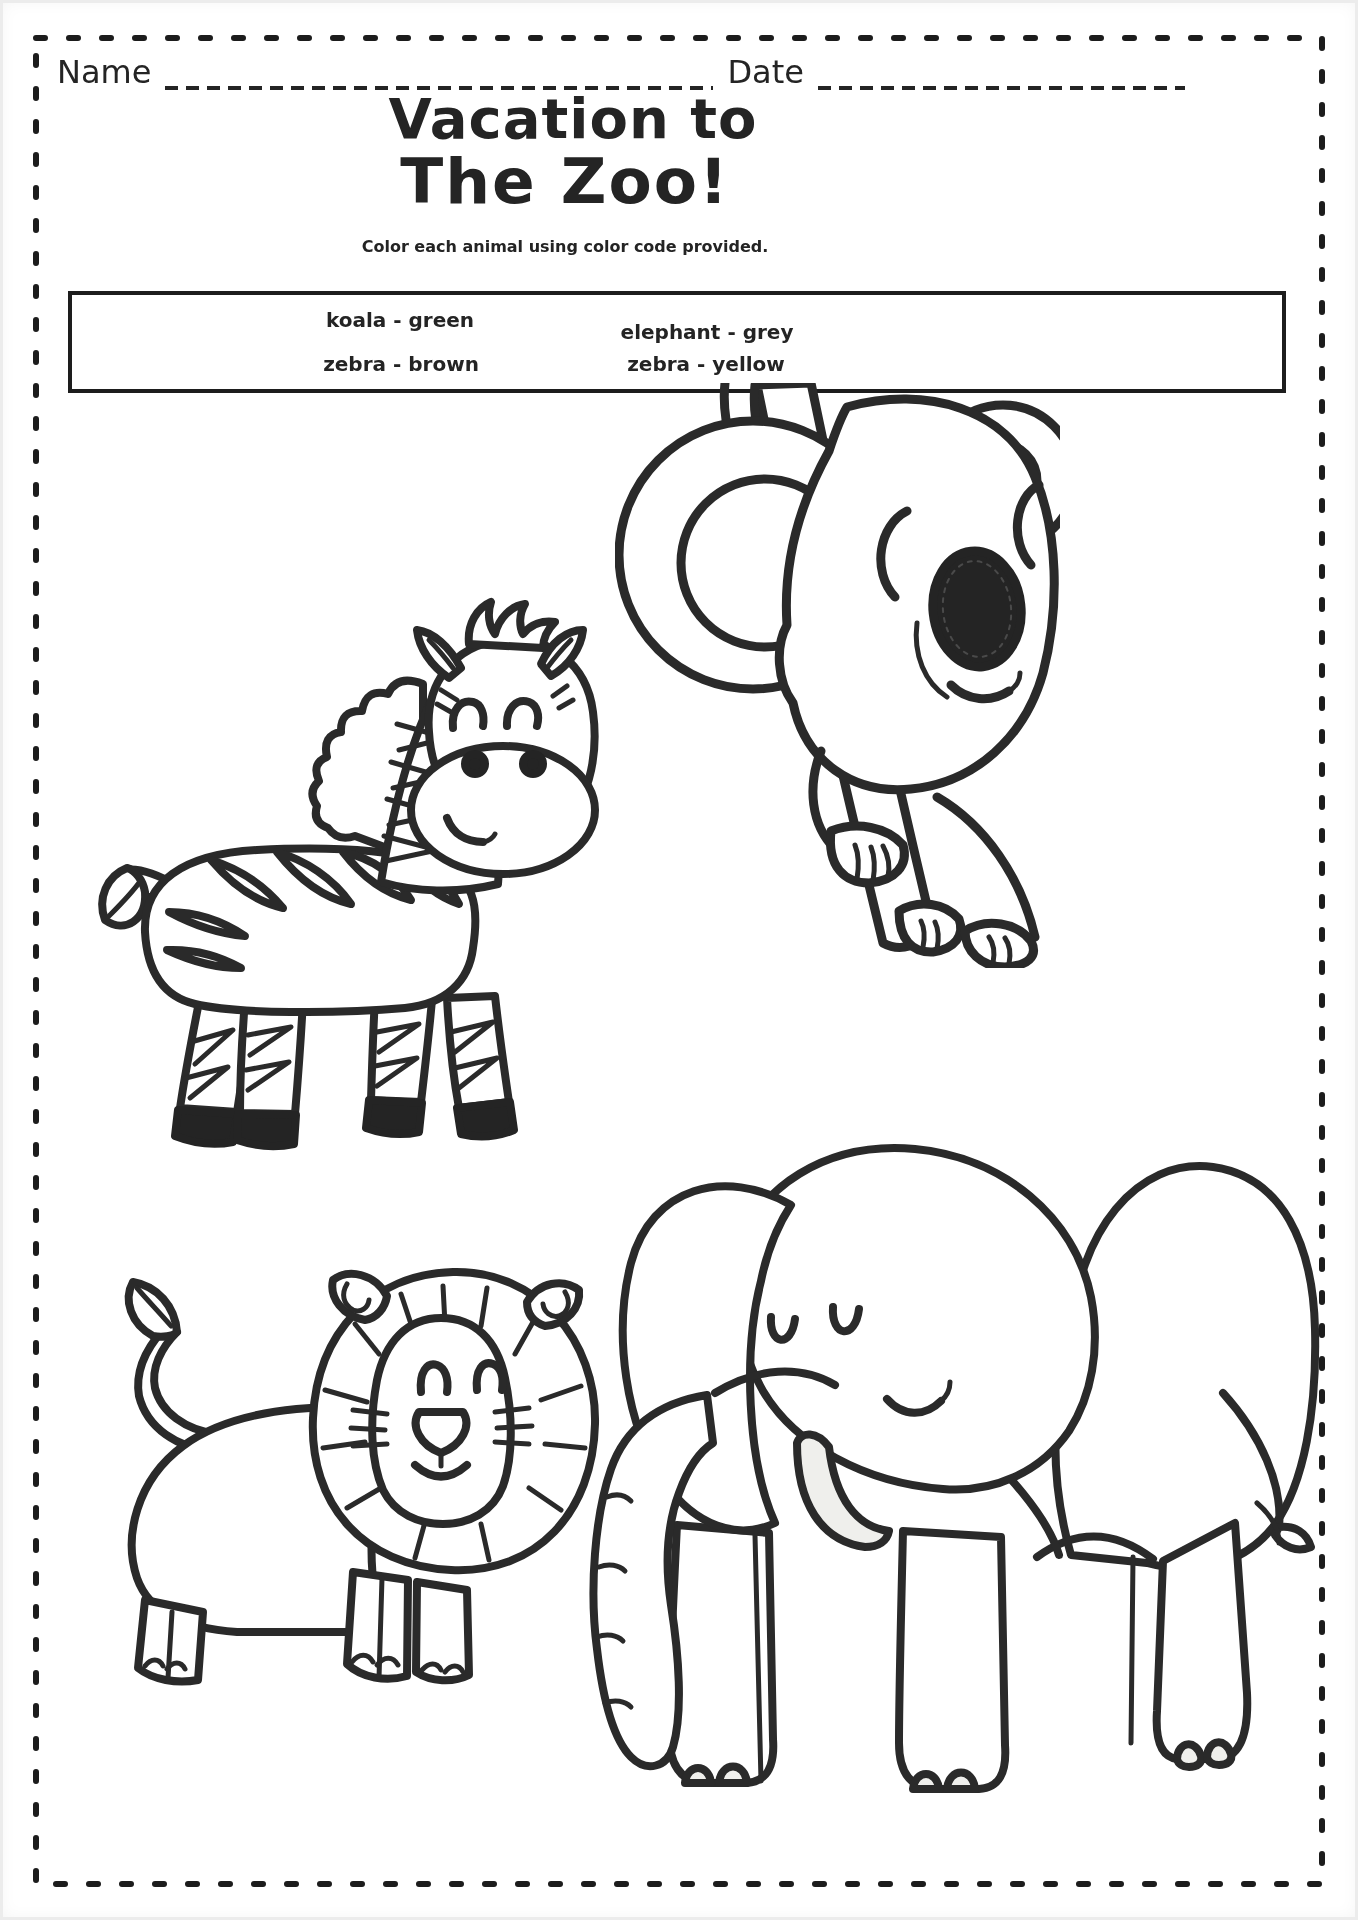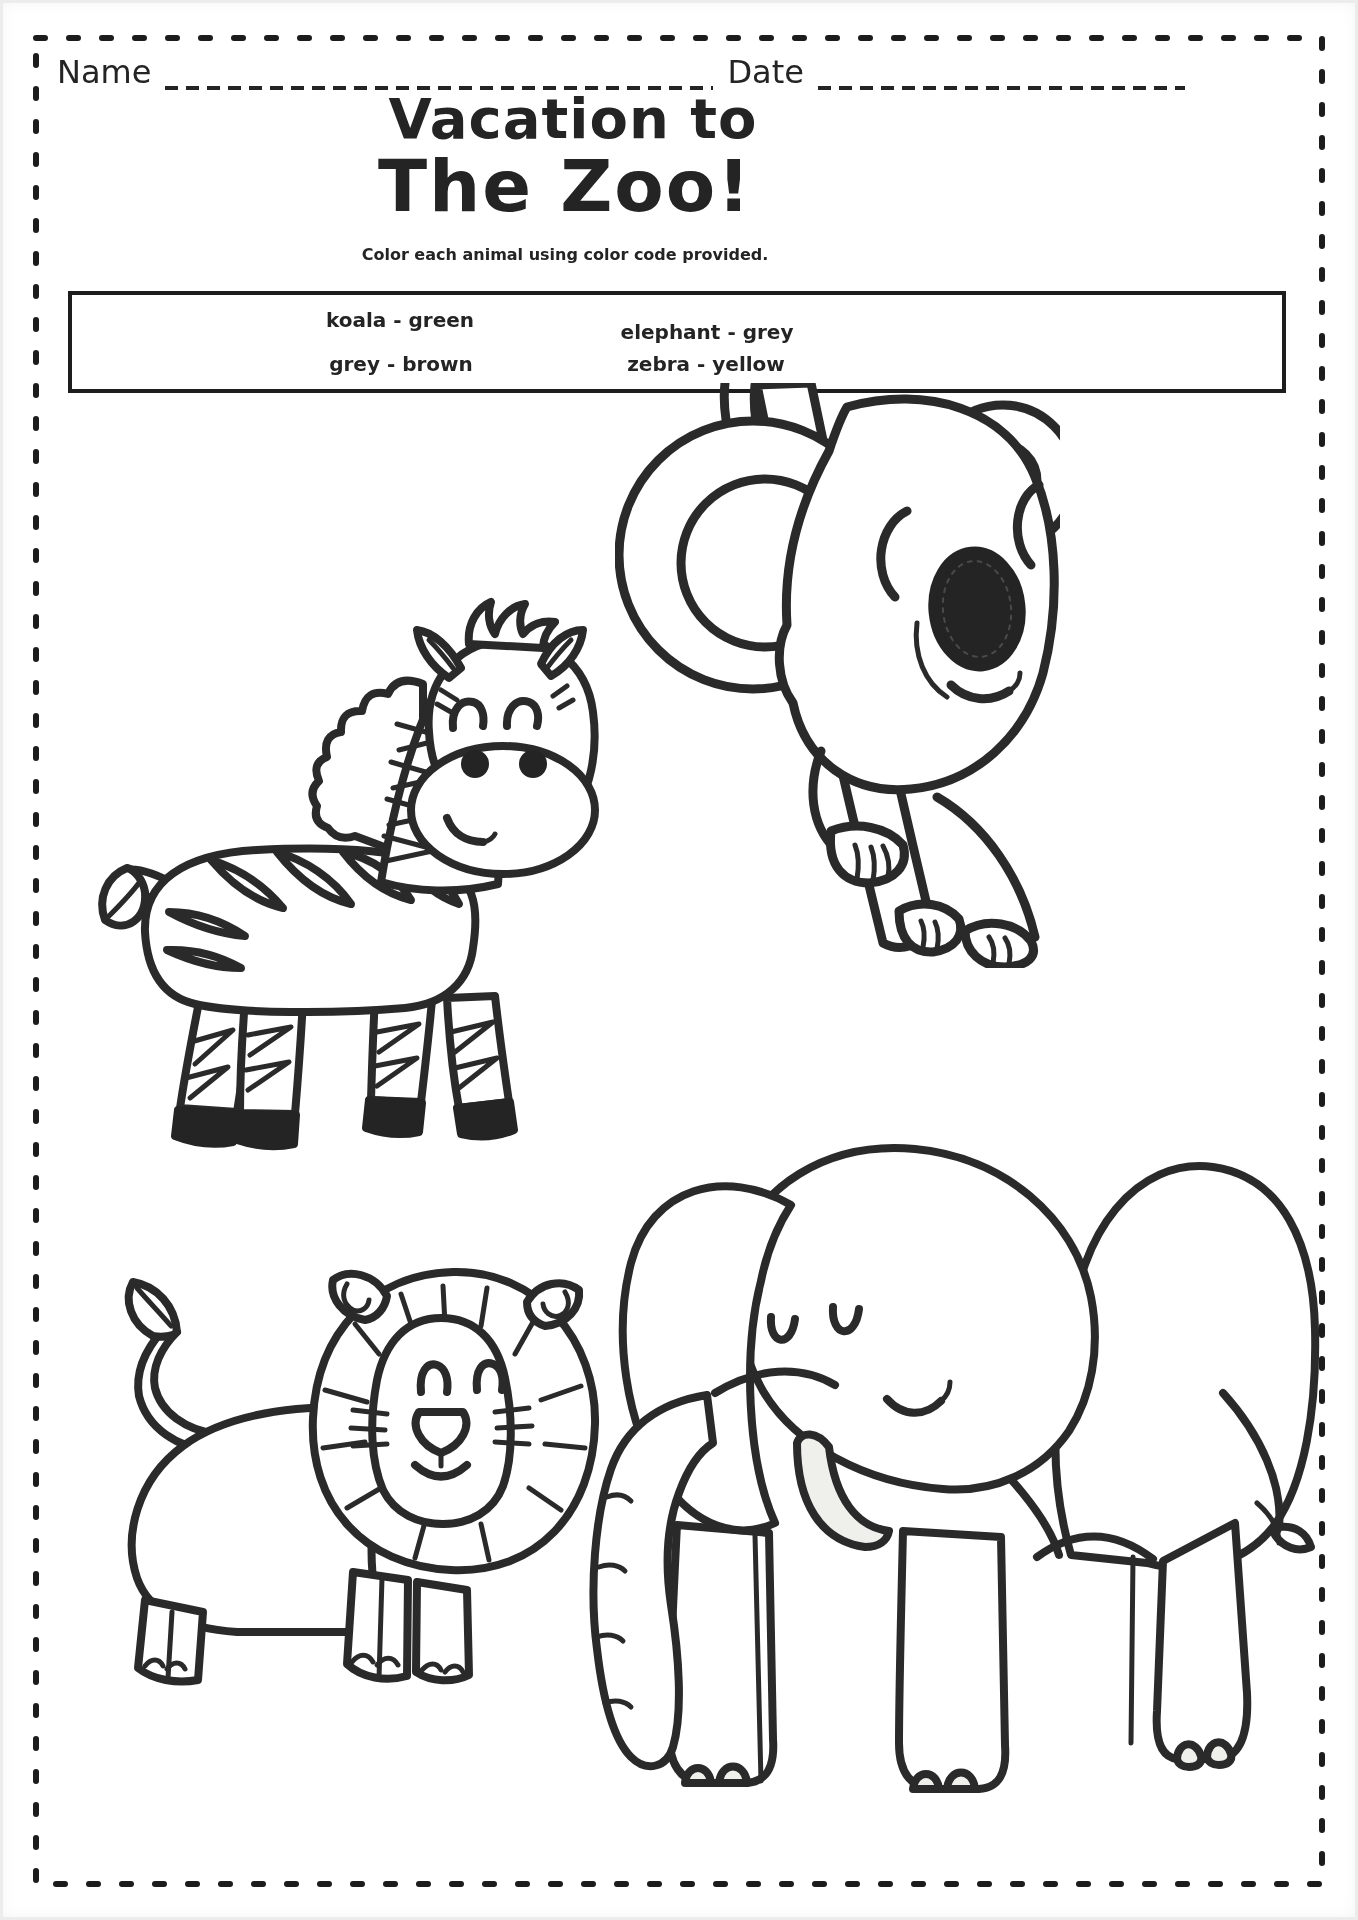--- a/index.html
+++ b/index.html
@@ -18,21 +18,21 @@
   .hdr-label{line-height:1;padding-bottom:2px;white-space:nowrap;}
   .blank{
     height:30px;
     background:repeating-linear-gradient(90deg,#242424 0 13px,transparent 13px 21px) left bottom/100% 4px no-repeat;
   }
   .name-blank{width:548px;}
   .date-blank{flex:1;}
 
   .title-wrap{position:absolute;left:0;top:90px;width:1130px;text-align:center;}
   .title1{font-size:56px;font-weight:bold;letter-spacing:1px;line-height:1.05;padding-left:16px;}
-  .title2{font-size:72px;font-weight:bold;letter-spacing:2px;line-height:0.98;margin-top:2px;}
+  .title2{font-size:63px;font-weight:bold;letter-spacing:2px;line-height:0.98;margin-top:2px;}
   .subtitle{font-size:16px;font-weight:bold;margin-top:24px;}
 
   .code-box{
     position:absolute;left:68px;top:291px;width:1218px;height:102px;
     border:4px solid #1d1d1d;background:#fff;box-sizing:border-box;
   }
   .ci{
     position:absolute;transform:translateX(-50%);
     font-size:20px;font-weight:bold;white-space:nowrap;line-height:1;
   }
@@ -70,21 +70,21 @@
 
   <div class="title-wrap">
     <div class="title1">Vacation to</div>
     <div class="title2">The Zoo!</div>
     <div class="subtitle">Color each animal using color code provided.</div>
   </div>
 
   <div class="code-box"></div>
   <span class="ci ci1">koala - green</span>
   <span class="ci ci2">elephant - grey</span>
-  <span class="ci ci3">grey - brown</span>
+  <span class="ci ci3">zebra - brown</span>
   <span class="ci ci4">zebra - yellow</span>
 
   <svg class="art zebra-svg" viewBox="0 0 570 580">
     <g>
 
       <path d="M 92 306 C 72 294 54 288 40 290"></path>
       <path d="M 94 324 C 76 318 62 316 50 316"></path>
       <path class="f" d="M 42 288 C 22 296 12 318 20 340 C 40 354 62 340 60 312 C 58 300 50 290 42 288 Z"></path>
       <path class="thin" d="M 24 336 C 36 324 48 312 56 300"></path>
 

